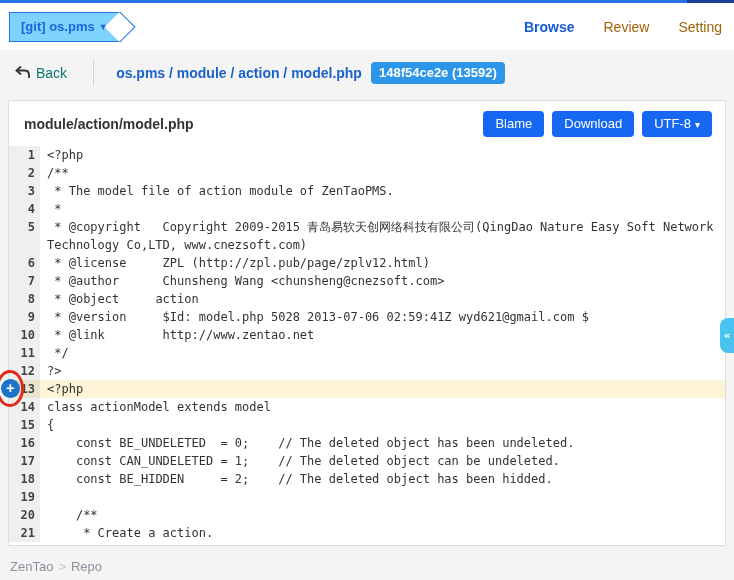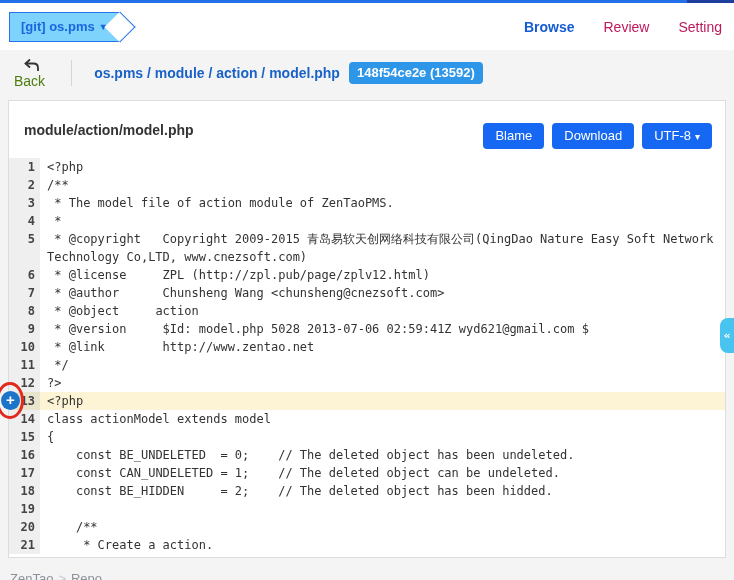--- a/index.html
+++ b/index.html
@@ -27,49 +27,49 @@
     color: #1a66e0; font-weight: bold; font-size: 13px; cursor: pointer;
     background: #7dd3fc; margin-left: 1px;
   }
   .repo-selector::after {
     content:""; position:absolute; right:-11px; top:3.6px; width:21px; height:21px;
     border-top:1px solid #2575e8; border-right:1px solid #2575e8;
     transform: rotate(45deg); background:#fff;
   }
   .repo-caret { font-size: 10px; margin-left: 6px; color:#1a66e0; }
   .nav-links { display: flex; align-items: center; }
-  .nav-link { font-size: 14px; color: #be185d; margin-left: 29px; text-decoration: none; cursor: pointer; }
+  .nav-link { font-size: 14px; color: #a16207; margin-left: 29px; text-decoration: none; cursor: pointer; }
   .nav-link.active { color: #155bd4; font-weight: bold; padding-left: 12px; }
 
   
   .crumb-row {
     height: 46px; display: flex; align-items: center; padding: 0 14px;
     background: #f4f4f4;
   }
-  .back-btn { display: flex; align-items: flex-end; font-size: 14px; color: #4d7c0f; cursor: pointer; flex-direction: column; }
+  .back-btn { display: flex; align-items: flex-start; font-size: 14px; color: #0f766e; cursor: pointer; }
   .back-btn svg { margin-right: 5px; }
   .crumb-divider { width: 1px; height: 26px; background: #d5d5d5; margin: 0 22px 0 26px; }
   .crumb-path { font-size: 14px; font-weight: bold; color: #1a62c8; }
   .rev-badge {
     margin-left: 9px; background: #2e96e8; color: #fff; font-weight: bold;
     font-size: 13px; padding: 3px 8px 4px; border-radius: 4px; cursor: pointer;
   }
 
   
   .panel {
     margin: 4px 8px 0; background: #fff; border: 1px solid #ddd;
     position: relative;
   }
   .panel-header {
     display: flex; align-items: center; justify-content: space-between;
     padding: 10px 13px 9px 15px;
     gap: 32px;
   }
   .file-title { font-size: 14px; font-weight: bold; color: #333; }
-  .panel-actions { display: flex; margin-top: 12px; }
+  .panel-actions { display: flex; }
   .btn {
     background: #1668f2; color: #fff; font-size: 13px; border: none;
     padding: 5px 12px 6px; border-radius: 4px; margin-left: 8px; cursor: pointer;
     font-family: "Liberation Sans", sans-serif;
   }
   .btn .caret { font-size: 10px; margin-left: 4px; }
 
   
   .code-area {
     font-family: "DejaVu Sans Mono", "Liberation Mono", monospace;

